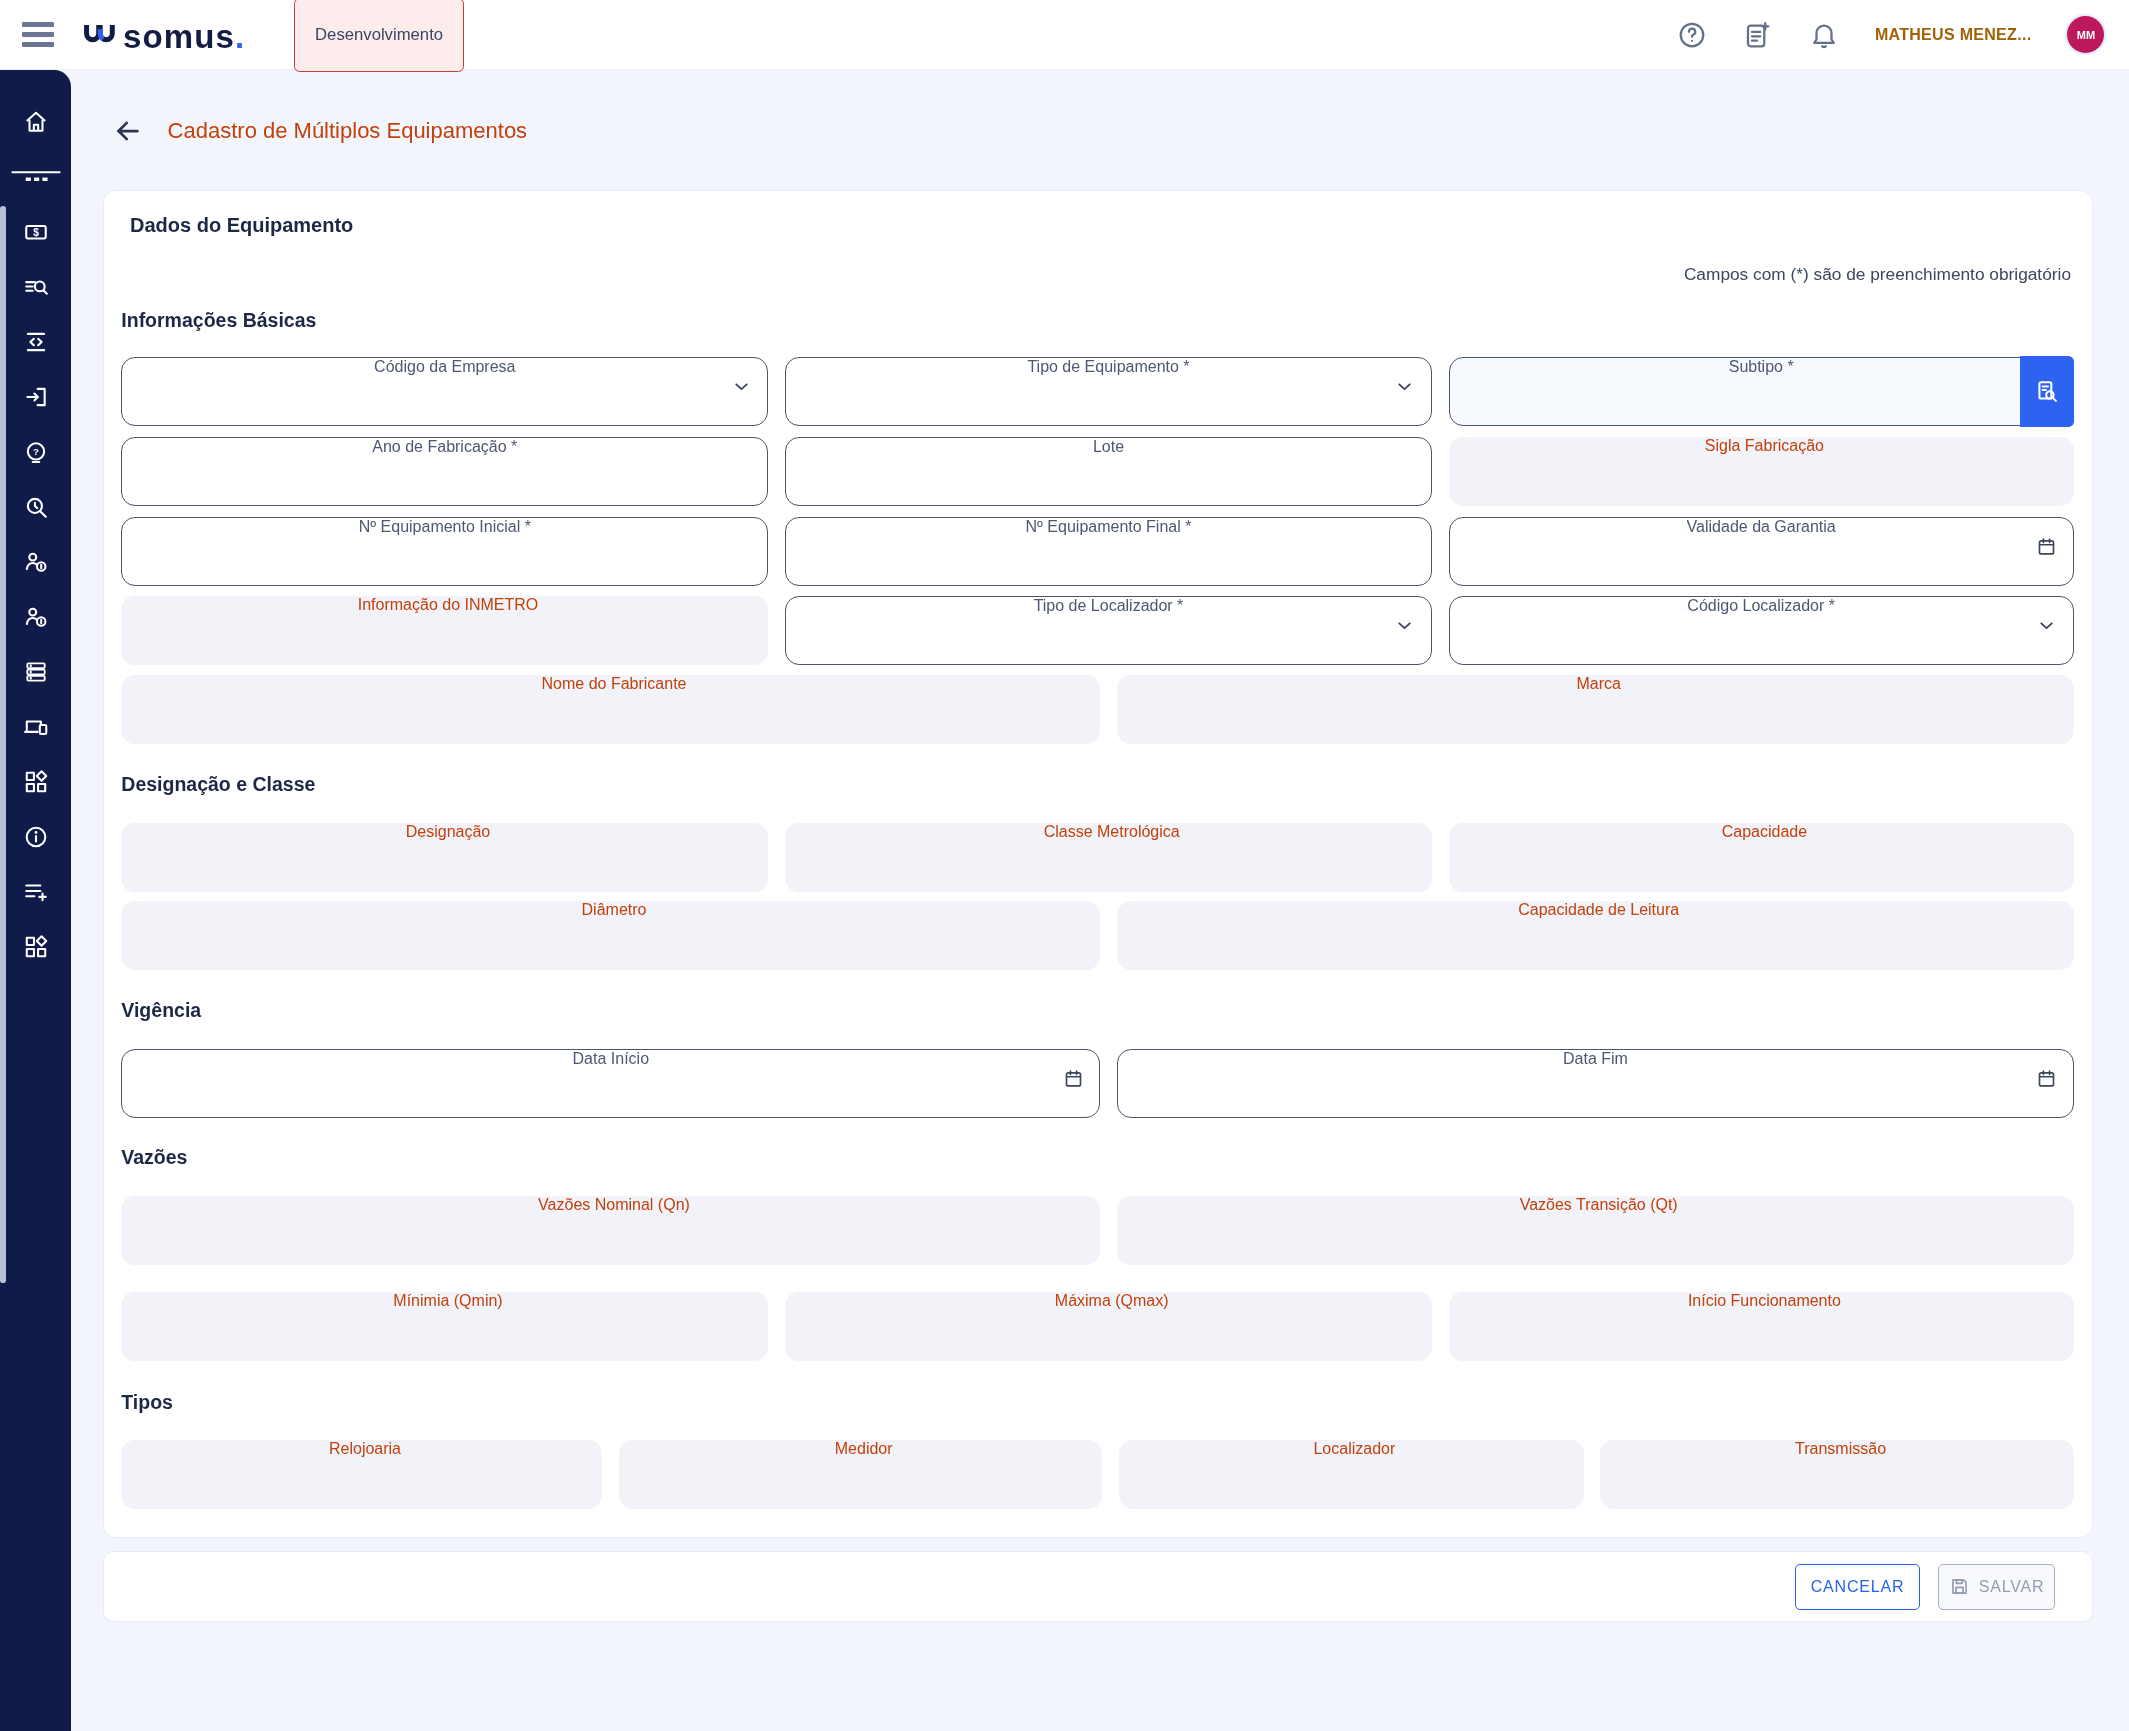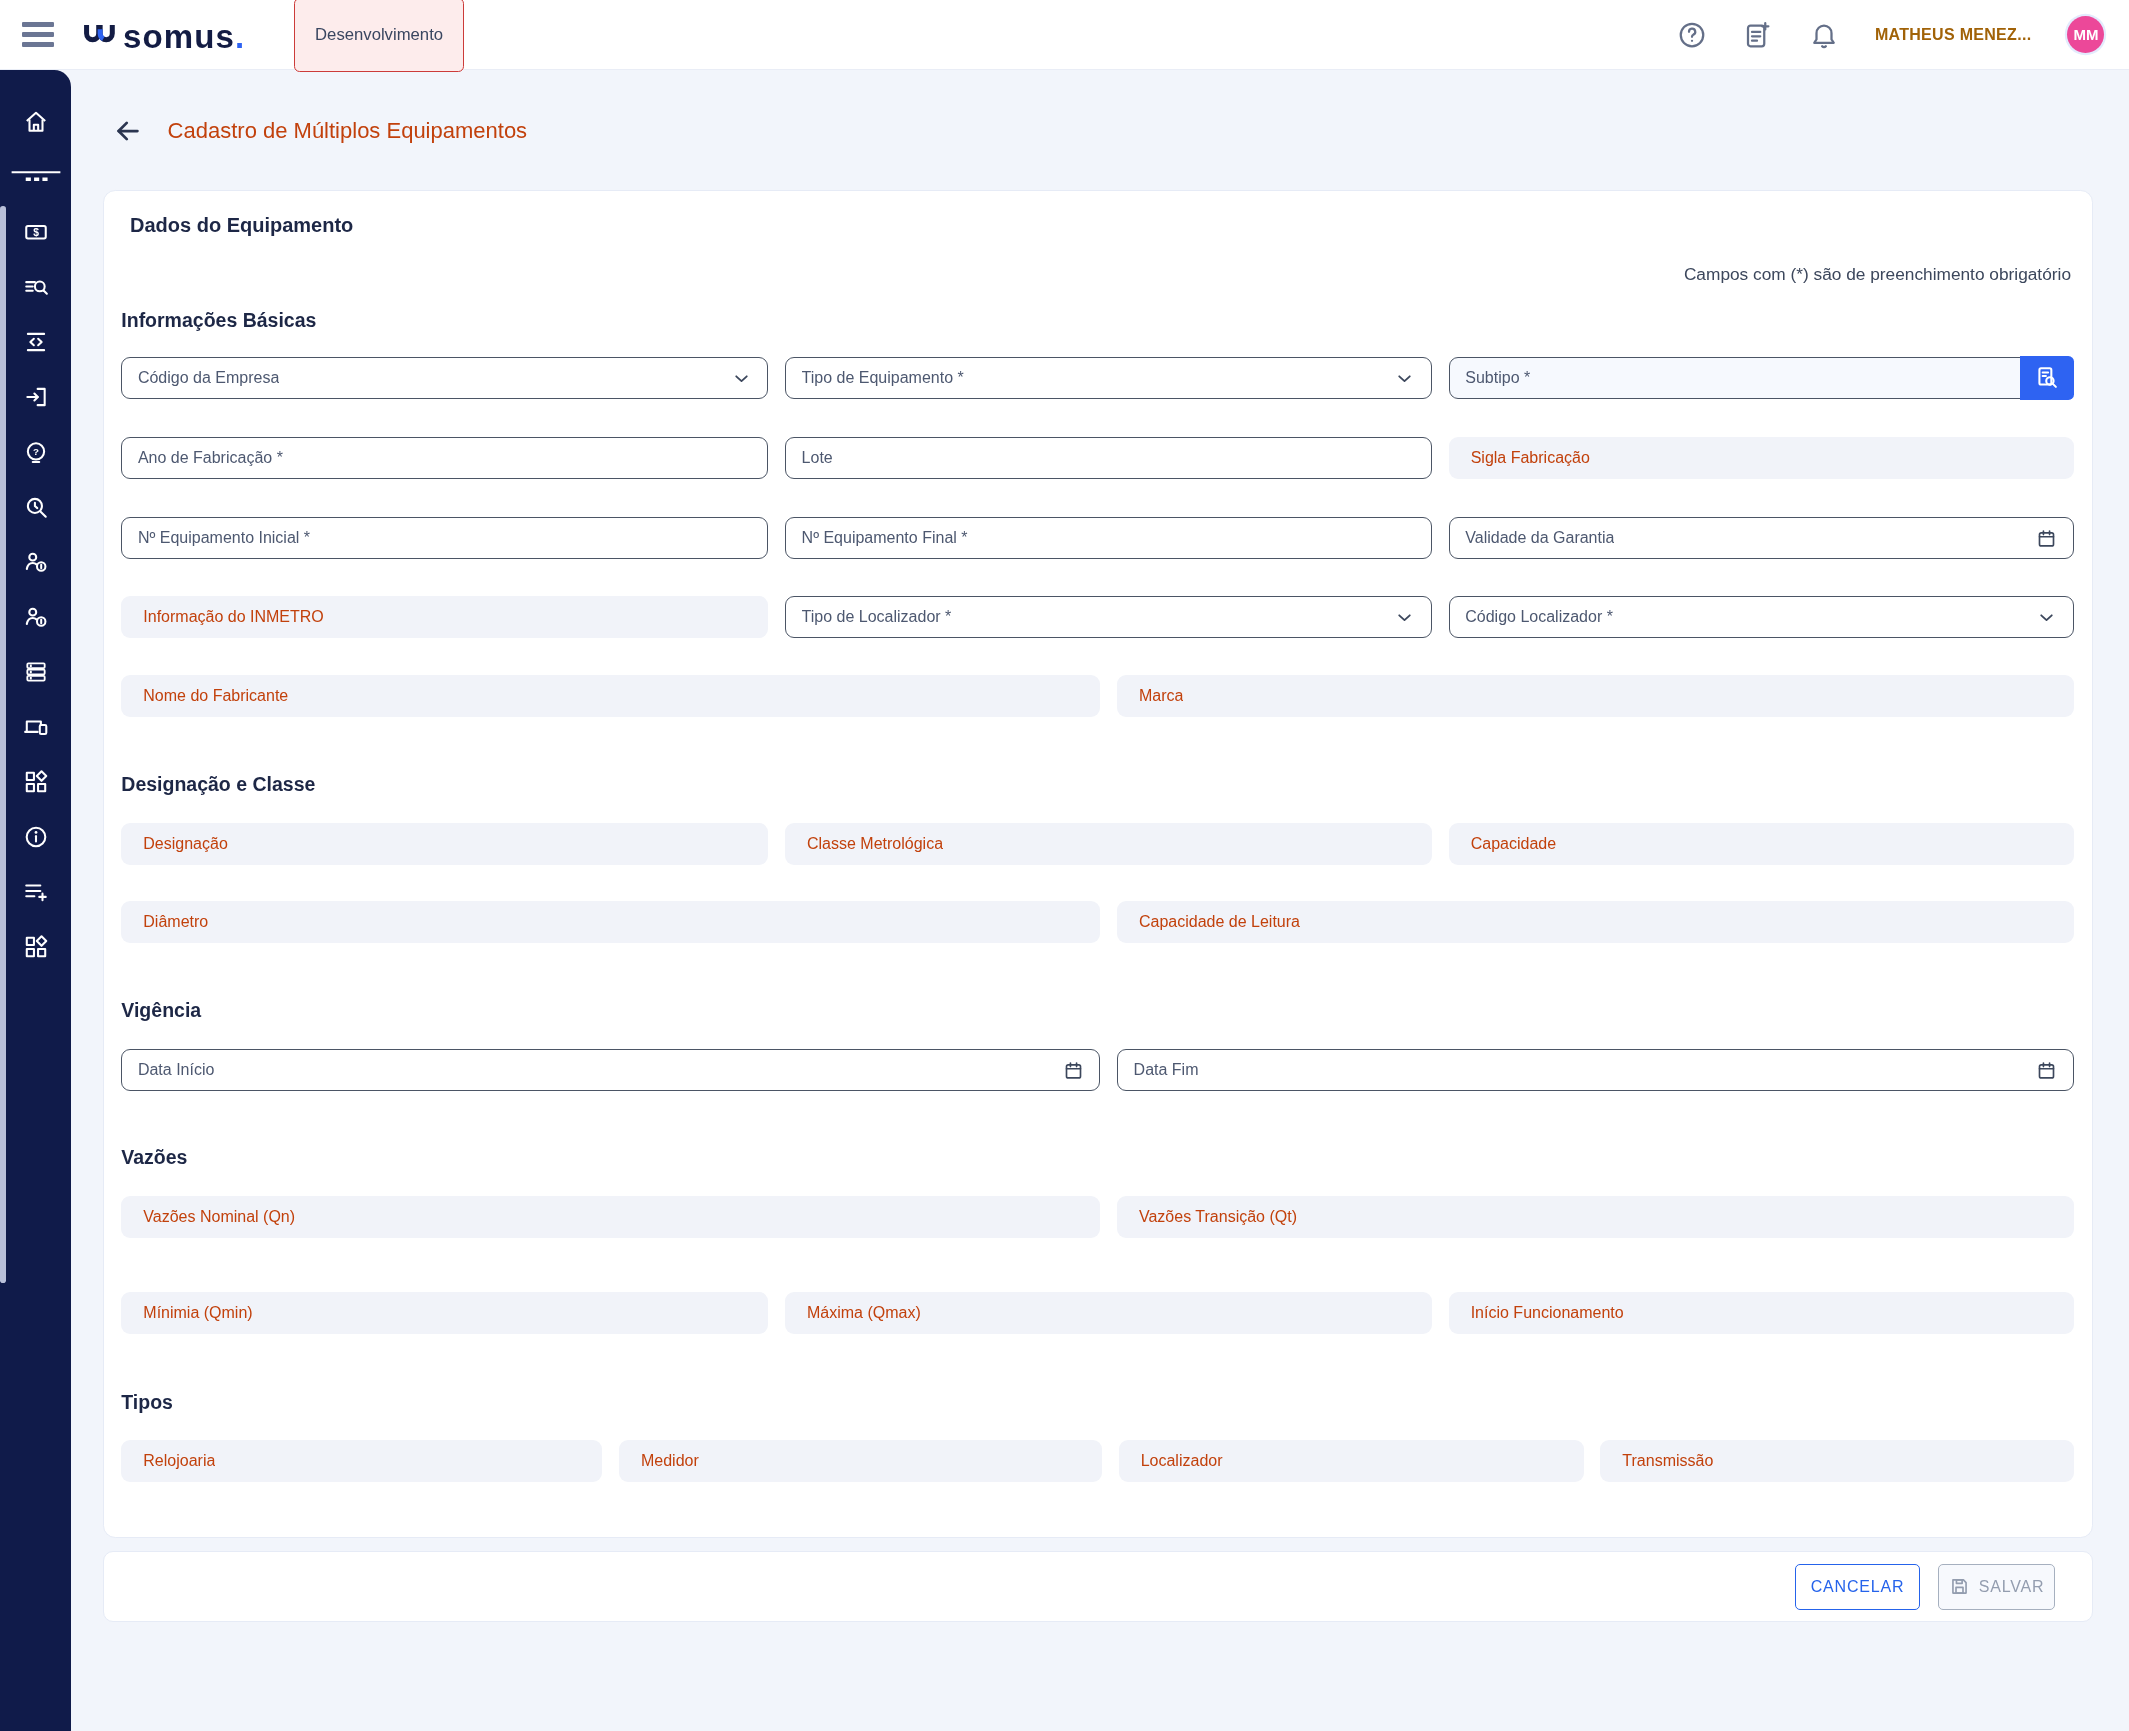--- a/index.html
+++ b/index.html
@@ -12,22 +12,22 @@
   .burger span{display:block;height:5px;background:#6b7694;border-radius:1.1px;}
   .brand{display:flex;align-items:flex-end;margin-left:29px;}
   .brand-text{font-size:33px;font-weight:800;color:#131c44;letter-spacing:1.1px;line-height:1;}
   .brand-dot{font-size:33px;font-weight:800;color:#2e63f2;line-height:1;}
   .env-badge{margin-left:50px;height:40px;padding:16px 20px;display:flex;align-items:center;
              background:#fdecec;border:1.7px solid #cc3b39;border-radius:5.6px;
              font-size:16.7px;color:#3a4660;}
   .header-right{margin-left:auto;display:flex;align-items:center;gap:36px;padding-right:24.6px;}
   .hicon{width:30px;height:30px;}
   .user-name{font-size:16px;font-weight:700;color:#a16207;letter-spacing:0.3px;}
-  .avatar{width:37px;height:37px;border-radius:50%;background:#ec4899;display:flex;align-items:center;justify-content:center;
-          color:#fff;font-size:15px;font-weight:700;box-shadow:0 0 0 2.2px #e3ebfd;}
+  .avatar{width:37px;height:37px;border-radius:50%;background:#be185d;display:flex;align-items:center;justify-content:center;
+          color:#fff;font-size:11px;font-weight:700;box-shadow:0 0 0 2.2px #e3ebfd;}
 
   
   .sidebar{position:absolute;top:70px;left:0;width:71px;height:1662px;background:#101b4a;
            border-top-right-radius:16.7px;display:flex;flex-direction:column;align-items:center;
            padding-top:24.6px;box-sizing:border-box;z-index:5;}
   .nav-btn{width:71px;height:55px;display:flex;align-items:center;justify-content:center;cursor:pointer;}
   .sic{width:26px;height:26px;}
   .side-divider{width:71px;height:55px;display:flex;align-items:center;justify-content:center;}
   .side-scrollbar{position:absolute;left:0;top:206px;width:5.6px;height:1077px;background:#b9c0d9;border-radius:2.8px;z-index:7;}
 
@@ -37,22 +37,22 @@
   .page-title{font-size:22px;font-weight:500;color:#c2410c;}
 
   
   .card{position:absolute;left:103px;top:190px;width:1990px;height:1348px;background:#ffffff;
         border:1.1px solid #e6ebf6;border-radius:12.3px;box-sizing:border-box;}
   .card-title{position:absolute;left:26px;top:23.4px;font-size:20px;font-weight:700;color:#1d2746;}
   .required-note{position:absolute;right:21px;top:73px;font-size:17.3px;color:#3c475c;}
   .section-h{position:absolute;left:17.3px;font-size:19.5px;font-weight:700;color:#1d2746;}
   .row{position:absolute;left:17.3px;display:flex;gap:16.7px;}
 
-  .field{height:42px;border-radius:9px;display:flex;align-items:center;box-sizing:border-box;
-         padding:0 15.6px;font-size:16px;position:relative;}
+  .field{height:69px;border-radius:14px;display:flex;align-items:center;box-sizing:border-box;
+         padding:0 15.6px;font-size:16px;position:relative;flex-direction:column;}
   .f-bordered{background:#ffffff;border:1.7px solid #4b5565;color:#4d5870;}
   .f-tint{background:#f6f9fe;}
   .f-disabled{background:#f1f3f9;color:#c2410c;padding-left:22px;}
   .ph{white-space:nowrap;overflow:hidden;text-overflow:ellipsis;}
   .t-icon{margin-left:auto;width:21px;height:21px;flex:none;}
 
   .w-c{width:647px;}  .w-c3{width:625px;}
   .w-ha{width:979px;} .w-hb{width:957px;}
   .w-q1{width:481px;} .w-q2{width:483px;} .w-q3{width:465px;} .w-q4{width:474px;}
 

